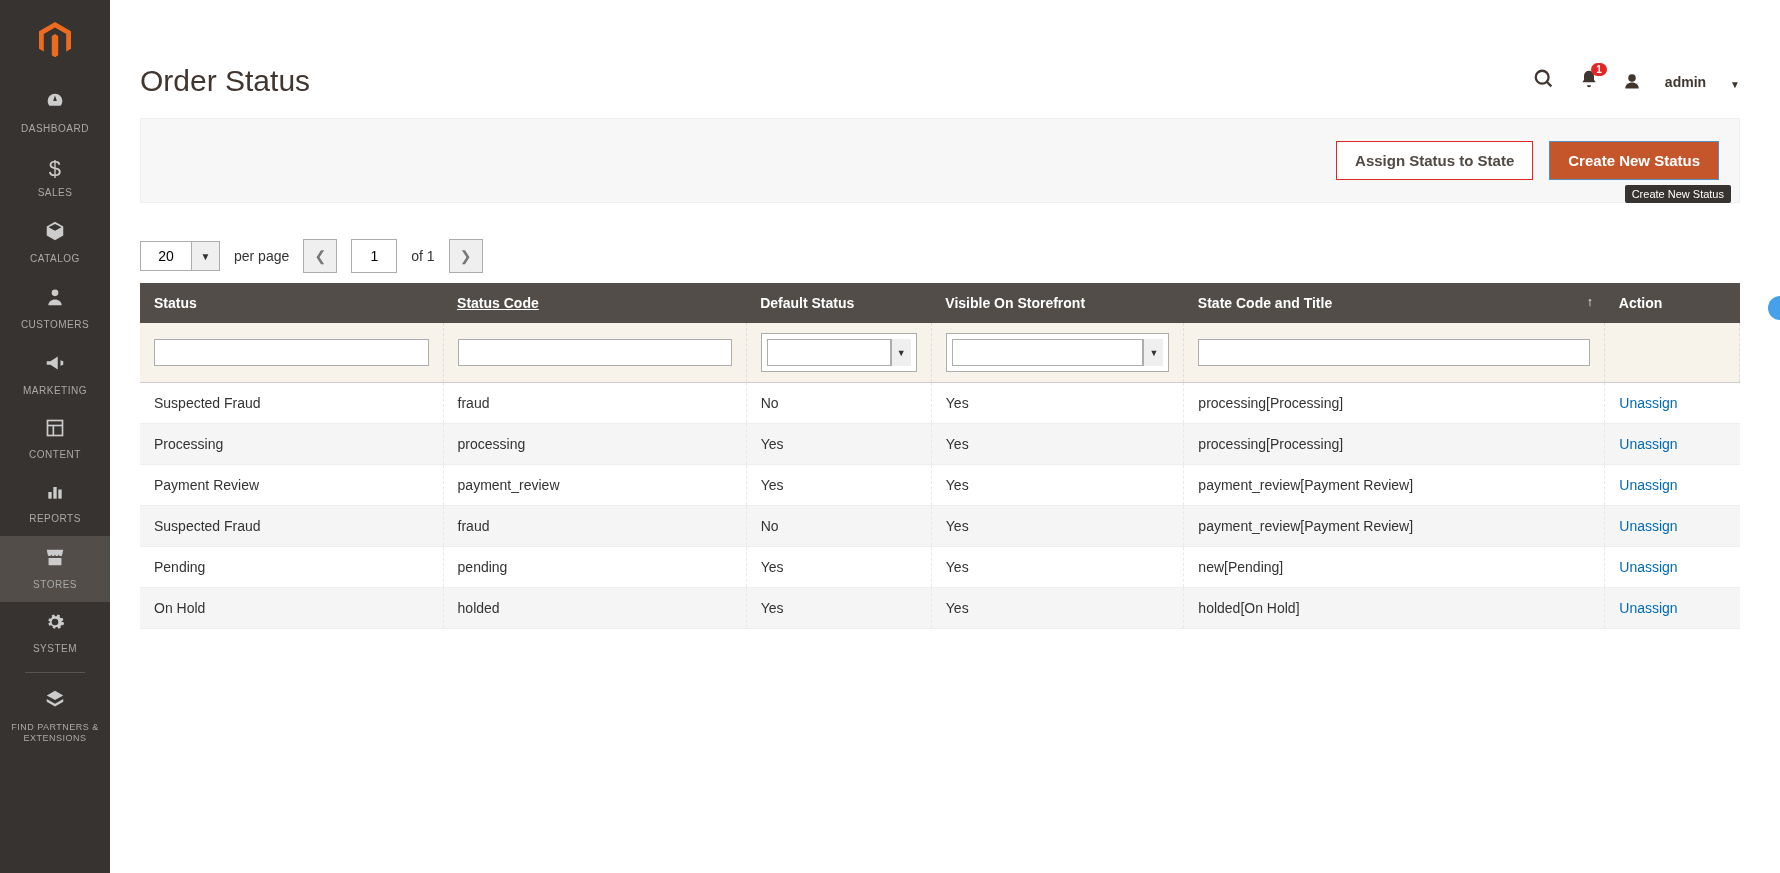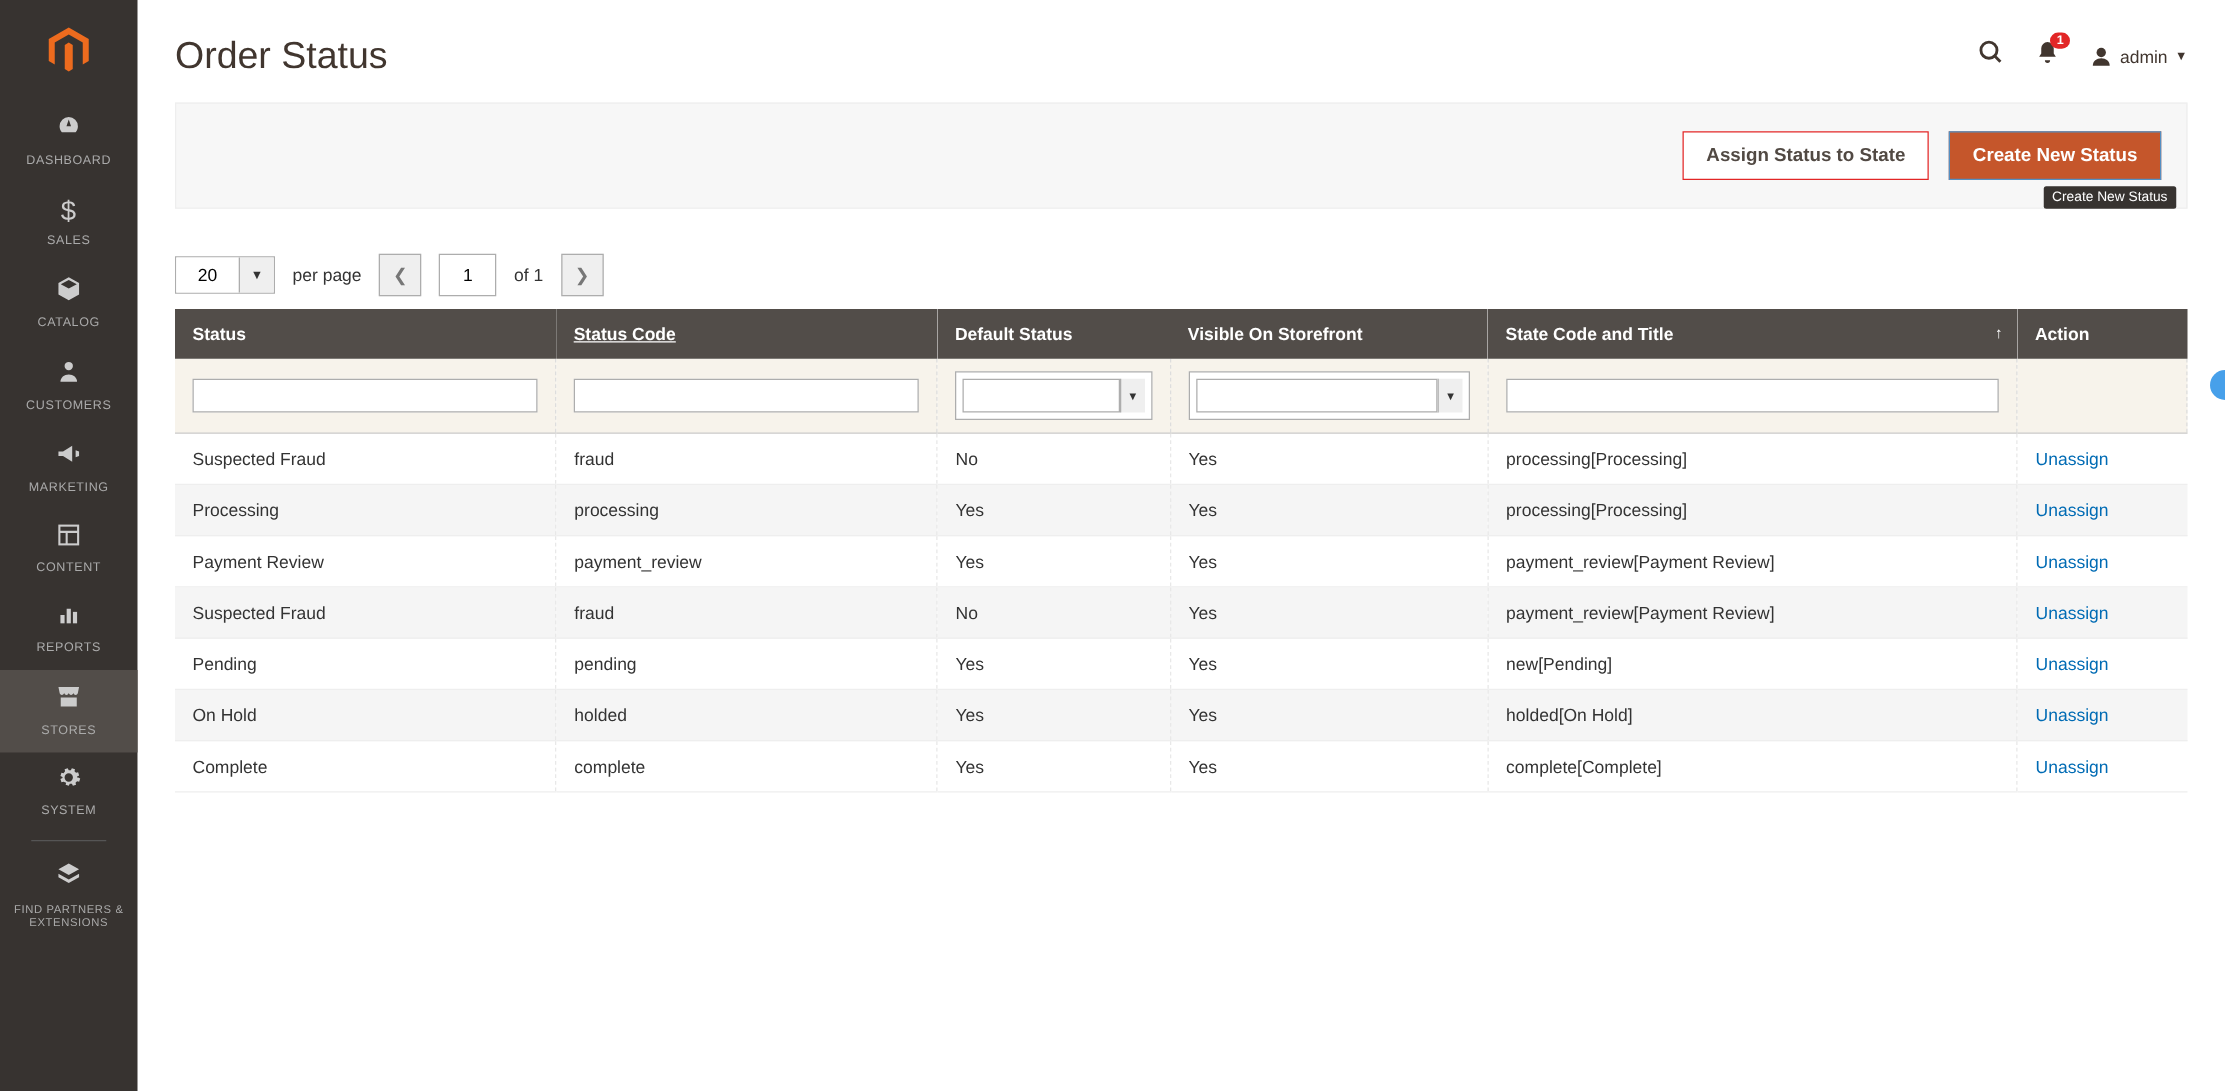--- a/index.html
+++ b/index.html
@@ -9,27 +9,27 @@
 
 .sidebar { width: 110px; background: #373330; color: #aaa; display: flex; flex-direction: column; align-items: center; padding-top: 10px; flex-shrink: 0; }
 .logo { width: 40px; height: 40px; margin: 10px 0 20px; }
 .logo svg { fill: #ed6b1e; }
 .nav-item { width: 100%; text-align: center; padding: 10px 0 12px; cursor: pointer; font-size: 10px; color: #aaa; letter-spacing: 0.5px; }
 .nav-item .nav-icon { font-size: 22px; display: block; margin-bottom: 5px; color: #ccc; }
 .nav-item.active { background: #524d49; }
 .nav-divider { width: 60px; height: 1px; background: #555; margin: 6px 0; }
 
 
-.main { flex: 1; padding: 0 30px 30px 30px; min-width: 0; }
+.main { flex: 1; padding: 0 40px 30px 30px; min-width: 0; margin-top: 36px; }
 .header { display: flex; align-items: center; justify-content: space-between; padding: 28px 0 20px; }
 .page-title { font-size: 30px; font-weight: 400; color: #41362f; }
 .header-actions { display: flex; align-items: center; gap: 24px; }
 .icon-btn { cursor: pointer; position: relative; font-size: 20px; color: #41362f; }
 .badge { position: absolute; top: -6px; right: -8px; background: #e22626; color: #fff; font-size: 10px; border-radius: 10px; padding: 1px 5px; font-weight: bold; }
-.user-menu { display: flex; align-items: center; gap: 6px; cursor: pointer; font-size: 14px; color: #41362f; }
+.user-menu { display: flex; align-items: flex-end; gap: 24px; cursor: pointer; font-size: 14px; color: #41362f; font-weight: bold; }
 
 
 .action-bar { background: #f7f7f7; border: 1px solid #eee; padding: 22px 20px; display: flex; justify-content: flex-end; gap: 16px; position: relative; }
 .btn { padding: 10px 18px; font-size: 15px; border: 1px solid transparent; cursor: pointer; font-weight: 600; }
 .btn-outline { background: #fff; border: 1px solid #e22626; color: #514943; }
 .btn-primary { background: #c5562b; color: #fff; border: 1px solid #548fc2; }
 .tooltip { position: absolute; right: 8px; top: 66px; background: #373330; color: #fff; font-size: 11px; padding: 3px 7px; border-radius: 2px; }
 
 
 .toolbar { display: flex; align-items: center; justify-content: space-between; margin: 36px 0 10px; }
@@ -287,26 +287,18 @@
             <td><span class="action-link">Unassign</span></td>
           </tr>
           <tr>
             <td>On Hold</td>
             <td>holded</td>
             <td>Yes</td>
             <td>Yes</td>
             <td>holded[On Hold]</td>
             <td><span class="action-link">Unassign</span></td>
           </tr>
-          <tr>
-            <td>Complete</td>
-            <td>complete</td>
-            <td>Yes</td>
-            <td>Yes</td>
-            <td>complete[Complete]</td>
-            <td><span class="action-link">Unassign</span></td>
-          </tr>
         </tbody>
     </table>
   </main>
 </div>
 
 <div class="float-widget"></div>
 
 </body></html>

